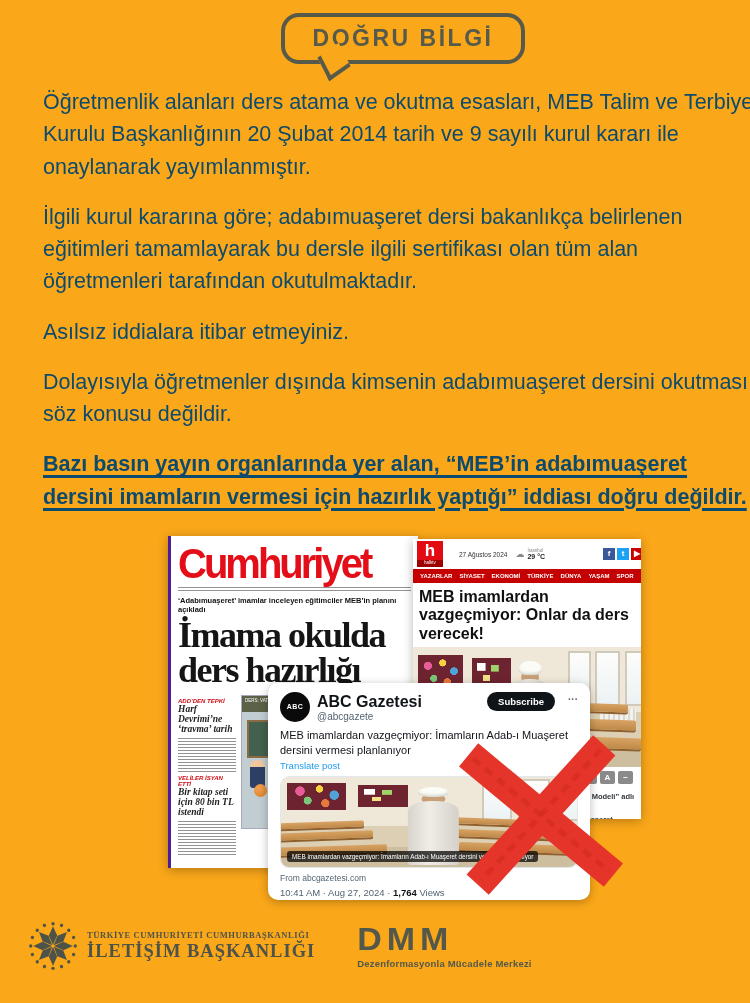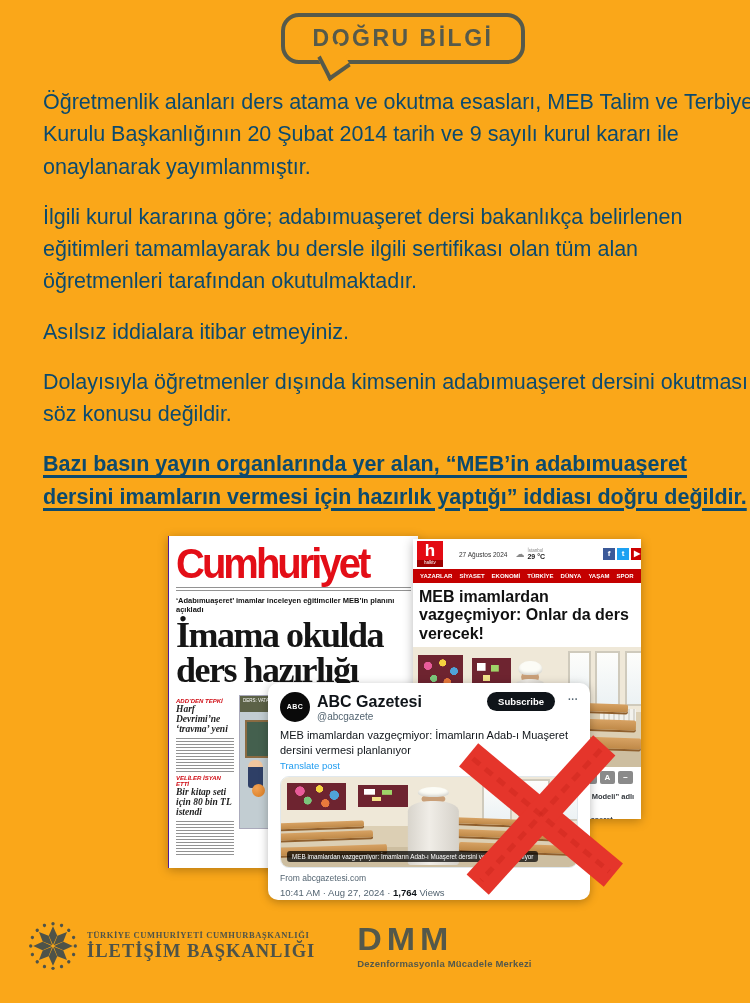--- a/index.html
+++ b/index.html
@@ -17,21 +17,21 @@
   
   .content{padding:22px 15px 0 15px;color:#0c4a6e;}
   .content p{margin:0 0 18px;font-size:21.5px;line-height:1.5;}
   .claim{font-weight:700;text-decoration:underline;text-decoration-thickness:2.5px;text-underline-offset:4px;}
 
   
   .collage{position:relative;margin:12px 0 0 135px;width:610px;height:376px;}
   .card{position:absolute;background:#fff;box-shadow:0 2px 10px rgba(0,0,0,.28);}
 
   
-  .cumhuriyet{left:5px;top:5px;width:250px;height:332px;z-index:1;border-left:1px solid #4c1d95;
+  .cumhuriyet{left:5px;top:5px;width:250px;height:332px;z-index:1;border-left:3px solid #4c1d95;
     padding:5px 7px;box-sizing:border-box;overflow:hidden;}
   .masthead{font-size:40px;font-weight:900;color:#E30E17;letter-spacing:-3px;line-height:1;
     transform:scaleY(1.08);transform-origin:left top;white-space:nowrap;}
   .mini-lines{background:repeating-linear-gradient(#777 0 1px,transparent 1px 3px);opacity:.8;}
   .meta-line{height:4px;margin:6px 0 5px;}
   .subhead{font-size:7.5px;font-weight:700;color:#111;}
   .np-headline{font-family:"Liberation Serif",serif;font-weight:900;font-size:36px;line-height:.98;
     letter-spacing:-1.5px;color:#151515;margin-top:4px;}
   .np-row{display:flex;gap:5px;margin-top:7px;}
   .np-col1{width:58px;flex:none;}
@@ -163,21 +163,21 @@
   <div class="collage">
 
     <div class="card cumhuriyet">
       <div class="masthead">Cumhuriyet</div>
       <div class="mini-lines meta-line"></div>
       <div class="subhead">‘Adabımuaşeret’ imamlar inceleyen eğitimciler MEB’in planını açıkladı</div>
       <div class="np-headline">İmama okulda ders hazırlığı</div>
       <div class="np-row">
         <div class="np-col1">
           <div class="kicker">ADD’DEN TEPKİ</div>
-          <div class="np-h3">Harf Devrimi’ne ‘travma’ yeni</div>
+          <div class="np-h3">Harf Devrimi’ne ‘travma’ tarih</div>
           <div class="mini-lines lines-sm"></div>
           <div class="kicker">VELİLER İSYAN ETTİ</div>
           <div class="np-h3">Bir kitap seti için 80 bin TL istendi</div>
           <div class="mini-lines lines-sm"></div>
         </div>
         <div class="cartoon">
           <div class="cartoon-strip">DERS: VATANDAŞLIK VE ADABIMUAŞERET</div>
           <div class="chalkboard"></div>
           <div class="kid k1"></div>
           <div class="kid k2"></div>

